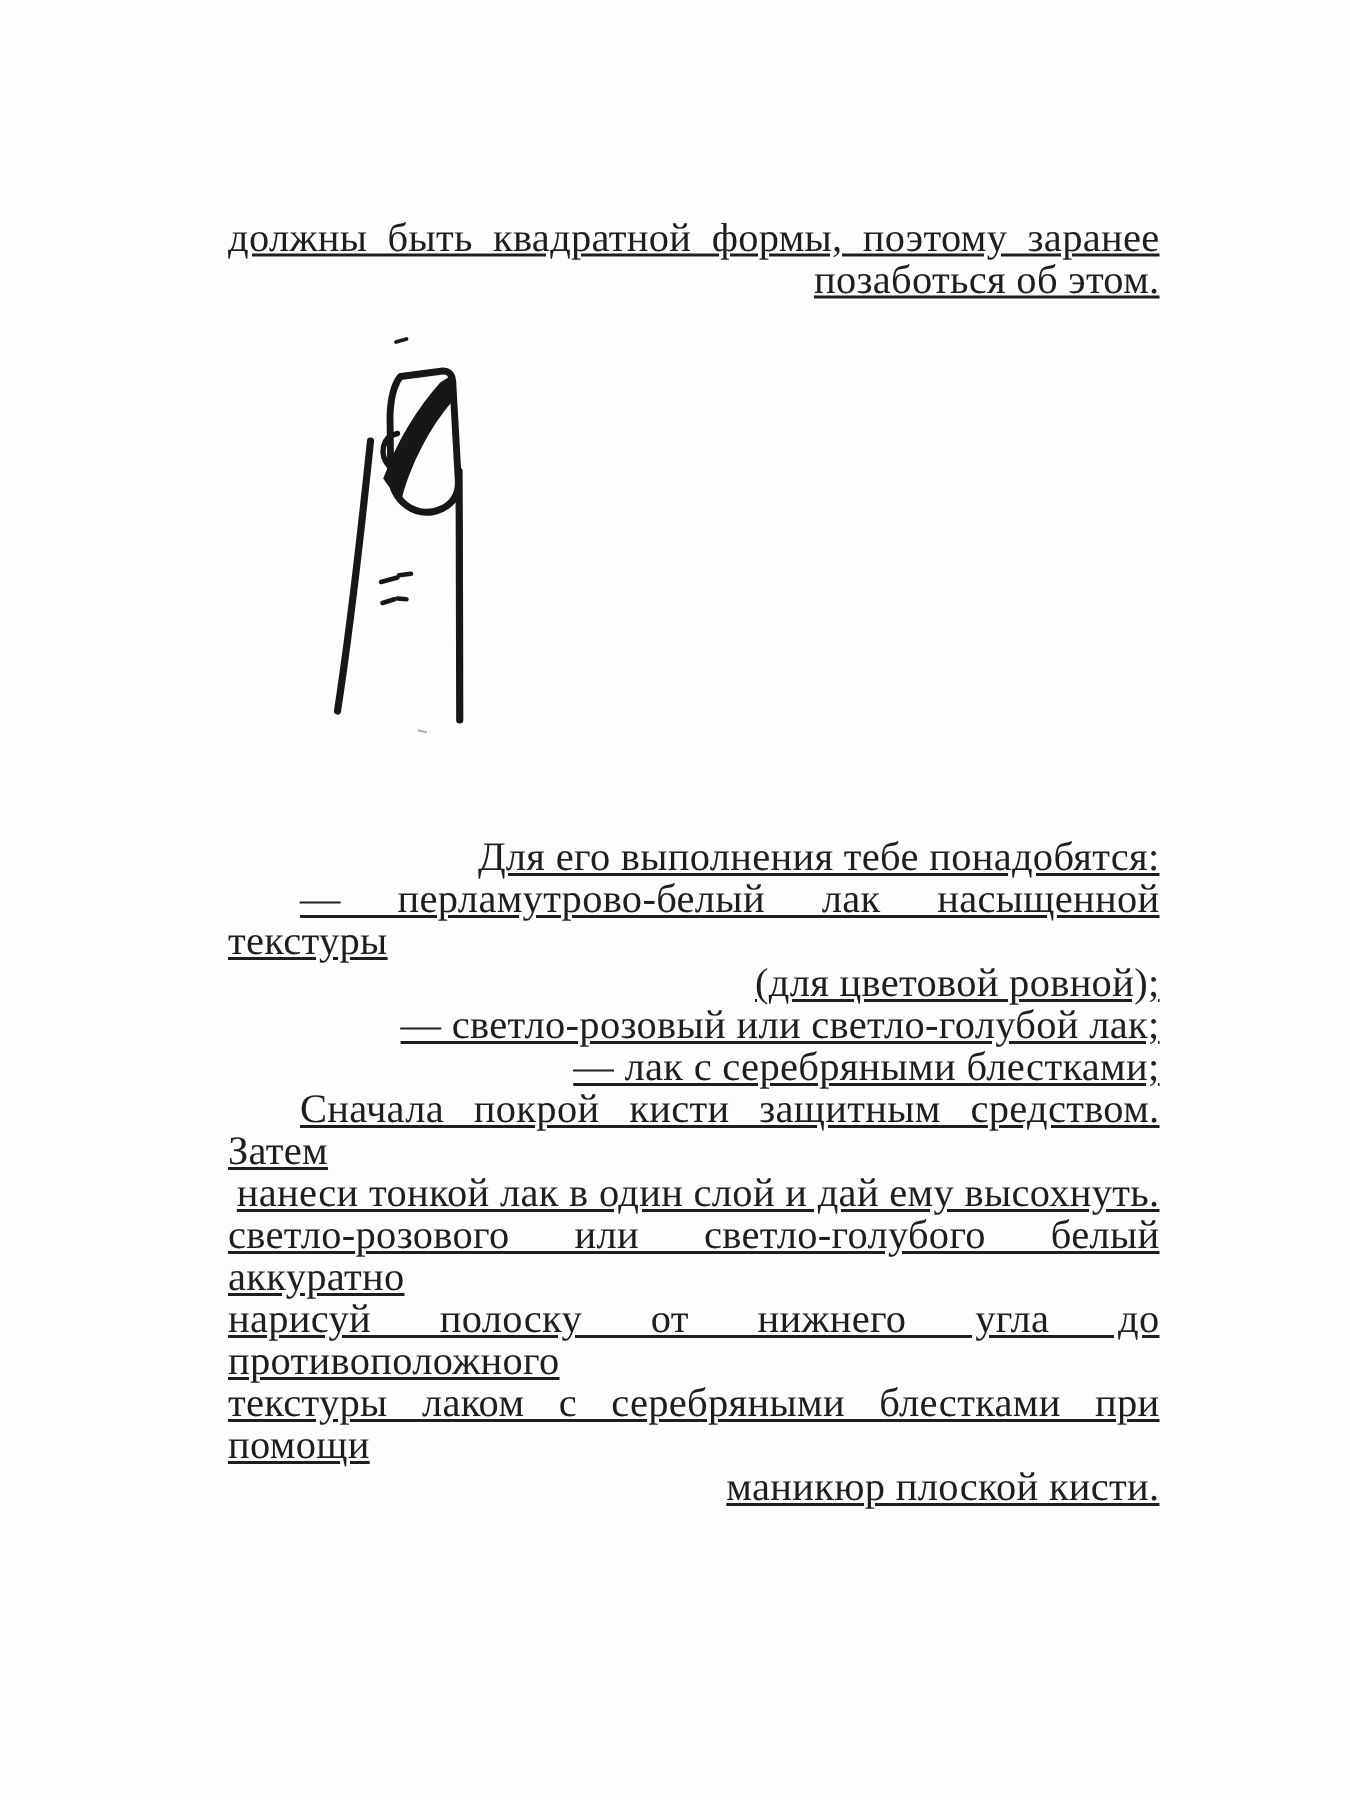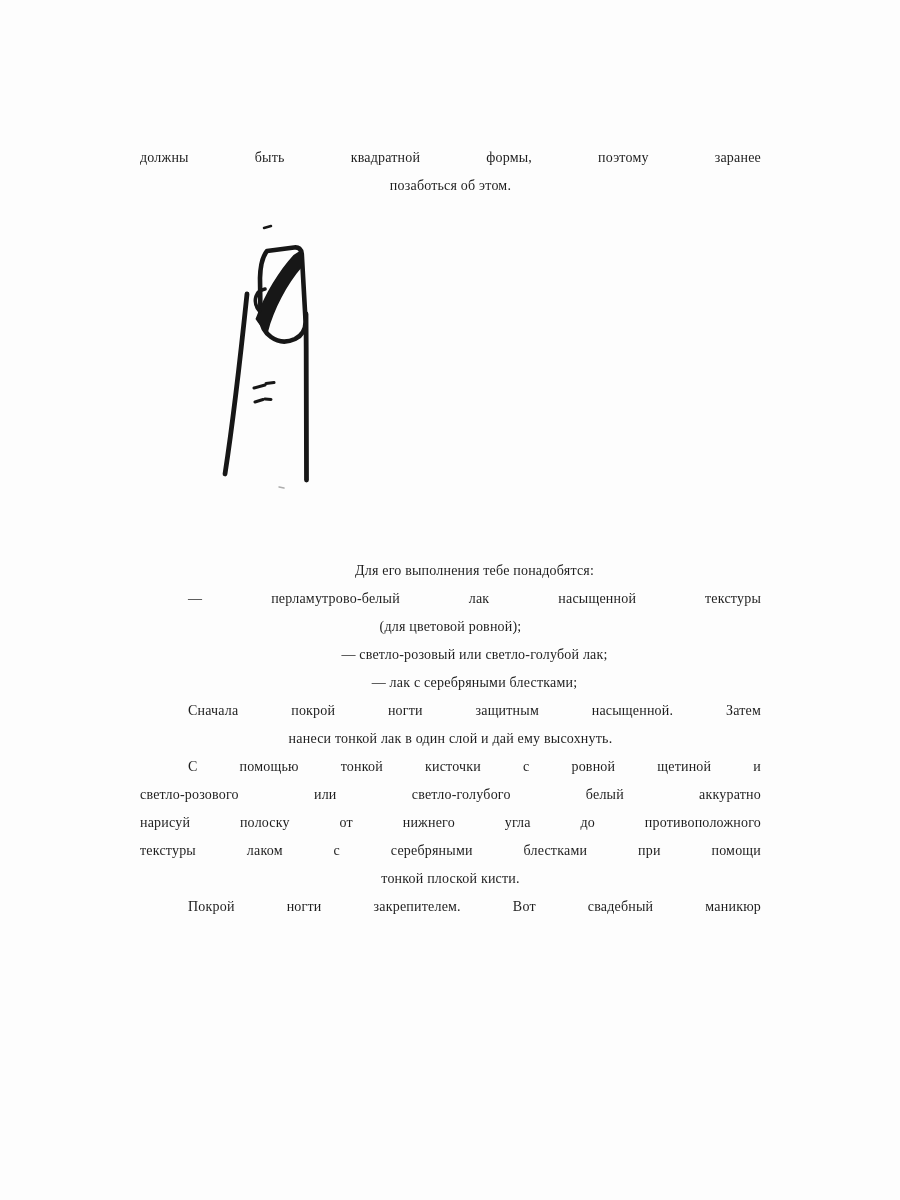--- a/index.html
+++ b/index.html
@@ -12,34 +12,35 @@
     width: 900px;
     height: 1200px;
     margin: 0 auto;
     background: #fdfdfd;
     font-family: "Liberation Serif", "DejaVu Serif", serif;
     color: #1e1e1e;
     overflow: hidden;
   }
   .textblock {
     position: absolute;
-    left: 140px;
+    left: 152px;
     width: 621px;
-    font-size: 14px;
+    font-size: 27px;
     line-height: 28px;
     letter-spacing: 0.2px;
+    text-decoration: underline;
   }
   .block-top  { top: 144px; }
   .block-body { top: 557px; }
   .line { min-height: 28px; }
   .line.j {
     text-align: justify;
     text-align-last: justify;
   }
-  .line.l { text-align: center; }
+  .line.l { text-align: right; }
   .indent { text-indent: 48px; }
   .figure {
     position: absolute;
     left: 208px;
     top: 222px;
     width: 127px;
     height: 270px;
   }
   .figure svg { display: block; width: 100%; height: 100%; }
 </style>
@@ -86,23 +87,21 @@
       <path d="M 71,265 l 5,1" stroke-width="1.5" opacity="0.35"></path>
     </svg>
   </div>
 
   <div class="textblock block-body">
     <div class="line l indent">Для его выполнения тебе понадобятся:</div>
     <div class="line j indent">— перламутрово-белый лак насыщенной текстуры</div>
     <div class="line l">(для цветовой ровной);</div>
     <div class="line l indent">— светло-розовый или светло-голубой лак;</div>
     <div class="line l indent">— лак с серебряными блестками;</div>
-    <div class="line j indent">Сначала покрой ногти защитным насыщенной. Затем</div>
+    <div class="line j indent">Сначала покрой кисти защитным средством. Затем</div>
     <div class="line l">нанеси тонкой лак в один слой и дай ему высохнуть.</div>
-    <div class="line j indent">С помощью тонкой кисточки с ровной щетиной и</div>
     <div class="line j">светло-розового или светло-голубого белый аккуратно</div>
     <div class="line j">нарисуй полоску от нижнего угла до противоположного</div>
     <div class="line j">текстуры лаком с серебряными блестками при помощи</div>
-    <div class="line l">тонкой плоской кисти.</div>
-    <div class="line j indent">Покрой ногти закрепителем. Вот свадебный маникюр</div>
+    <div class="line l">маникюр плоской кисти.</div>
   </div>
 
 </div>
 
 </body></html>

